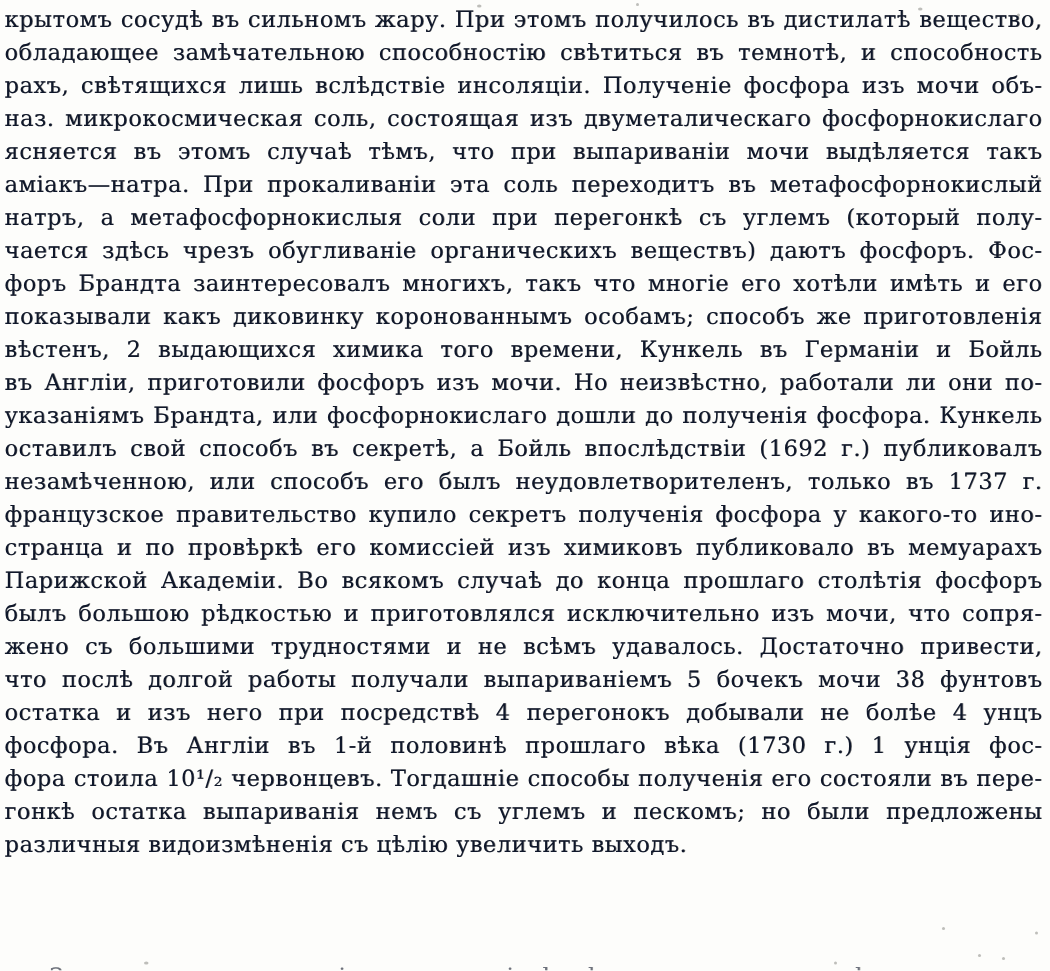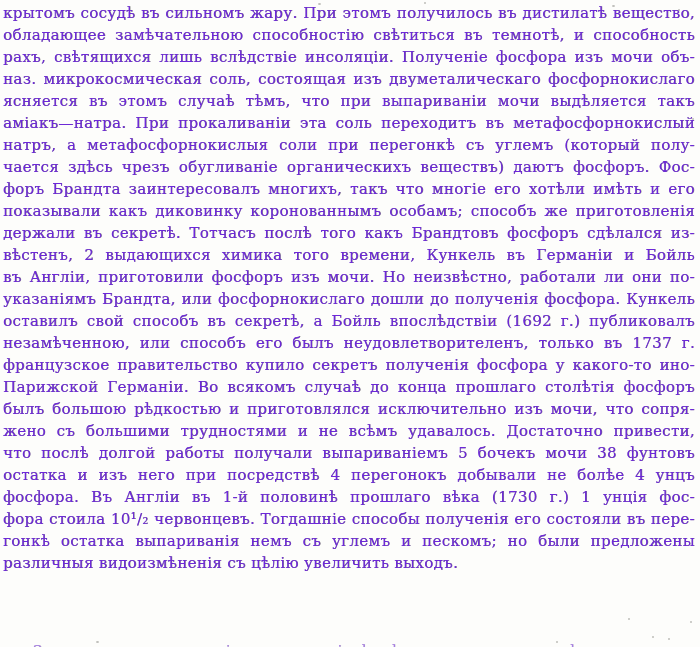--- a/index.html
+++ b/index.html
@@ -9,21 +9,21 @@
     height: 647px;
     overflow: hidden;
     background: #fdfdfb;
   }
   .page {
     position: relative;
     width: 700px;
     height: 647px;
     background: #fdfdfb;
     font-family: "DejaVu Serif", "Liberation Serif", serif;
-    color: #6d28d9;
+    color: #0f172a;
   }
   .text-block {
     position: absolute;
     top: 2px;
     left: 3px;
     right: 5px;
   }
   .line {
     font-size: 15px;
     line-height: 22px;
@@ -66,28 +66,28 @@
   <div class="line">крытомъ сосудѣ въ сильномъ жару. При этомъ получилось въ дистилатѣ вещество,</div>
       <div class="line">обладающее замѣчательною способностію свѣтиться въ темнотѣ, и способность эта</div>
       <div class="line">рахъ, свѣтящихся лишь вслѣдствіе инсоляціи. Полученіе фосфора изъ мочи объ-</div>
       <div class="line">наз. микрокосмическая соль, состоящая изъ двуметалическаго фосфорнокислаго</div>
       <div class="line">ясняется въ этомъ случаѣ тѣмъ, что при выпариваніи мочи выдѣляется такъ</div>
       <div class="line">аміакъ—натра. При прокаливаніи эта соль переходитъ въ метафосфорнокислый</div>
       <div class="line">натръ, а метафосфорнокислыя соли при перегонкѣ съ углемъ (который полу-</div>
       <div class="line">чается здѣсь чрезъ обугливаніе органическихъ веществъ) даютъ фосфоръ. Фос-</div>
       <div class="line">форъ Брандта заинтересовалъ многихъ, такъ что многіе его хотѣли имѣть и его</div>
       <div class="line">показывали какъ диковинку коронованнымъ особамъ; способъ же приготовленія</div>
-      <div class="line">держали въ секретѣ. Тотчасъ послѣ того какъ Брандтовъ фосфоръ сдѣлался из-</div>
       <div class="line">вѣстенъ, 2 выдающихся химика того времени, Кункель въ Германіи и Бойль</div>
       <div class="line">въ Англіи, приготовили фосфоръ изъ мочи. Но неизвѣстно, работали ли они по-</div>
       <div class="line">указаніямъ Брандта, или фосфорнокислаго дошли до полученія фосфора. Кункель</div>
       <div class="line">оставилъ свой способъ въ секретѣ, а Бойль впослѣдствіи (1692 г.) публиковалъ</div>
       <div class="line">незамѣченною, или способъ его былъ неудовлетворителенъ, только въ 1737 г.</div>
       <div class="line">французское правительство купило секретъ полученія фосфора у какого-то ино-</div>
-      <div class="line">Парижской Германіи. Во всякомъ случаѣ до конца прошлаго столѣтія фосфоръ</div>
+      <div class="line">странца и по провѣркѣ его комиссіей изъ химиковъ публиковало въ мемуарахъ</div>
+      <div class="line">Парижской Академіи. Во всякомъ случаѣ до конца прошлаго столѣтія фосфоръ</div>
       <div class="line">былъ большою рѣдкостью и приготовлялся исключительно изъ мочи, что сопря-</div>
       <div class="line">жено съ большими трудностями и не всѣмъ удавалось. Достаточно привести,</div>
       <div class="line">что послѣ долгой работы получали выпариваніемъ 5 бочекъ мочи 38 фунтовъ</div>
       <div class="line">остатка и изъ него при посредствѣ 4 перегонокъ добывали не болѣе 4 унцъ</div>
       <div class="line">фосфора. Въ Англіи въ 1-й половинѣ прошлаго вѣка (1730 г.) 1 унція фос-</div>
       <div class="line">фора стоила 10¹/₂ червонцевъ. Тогдашніе способы полученія его состояли въ пере-</div>
       <div class="line">гонкѣ остатка выпариванія немъ съ углемъ и пескомъ; но были предложены</div>
       <div class="line line-last">различныя видоизмѣненія съ цѣлію увеличить выходъ.</div>
     </div>
   <div class="line-cut" style="position:absolute; left:3px; right:5px; bottom:0;">Значительное улучшеніе въ полученіи фосфора произошло послѣ того, какъ</div>

